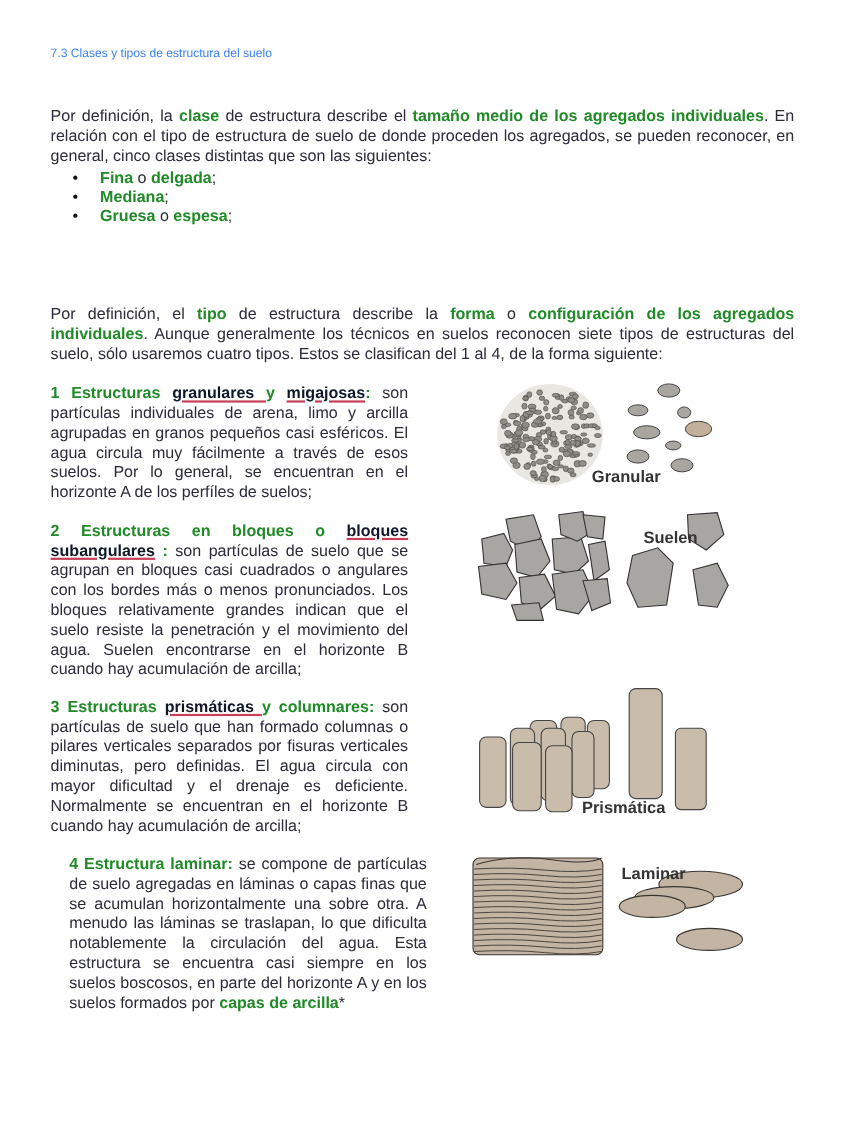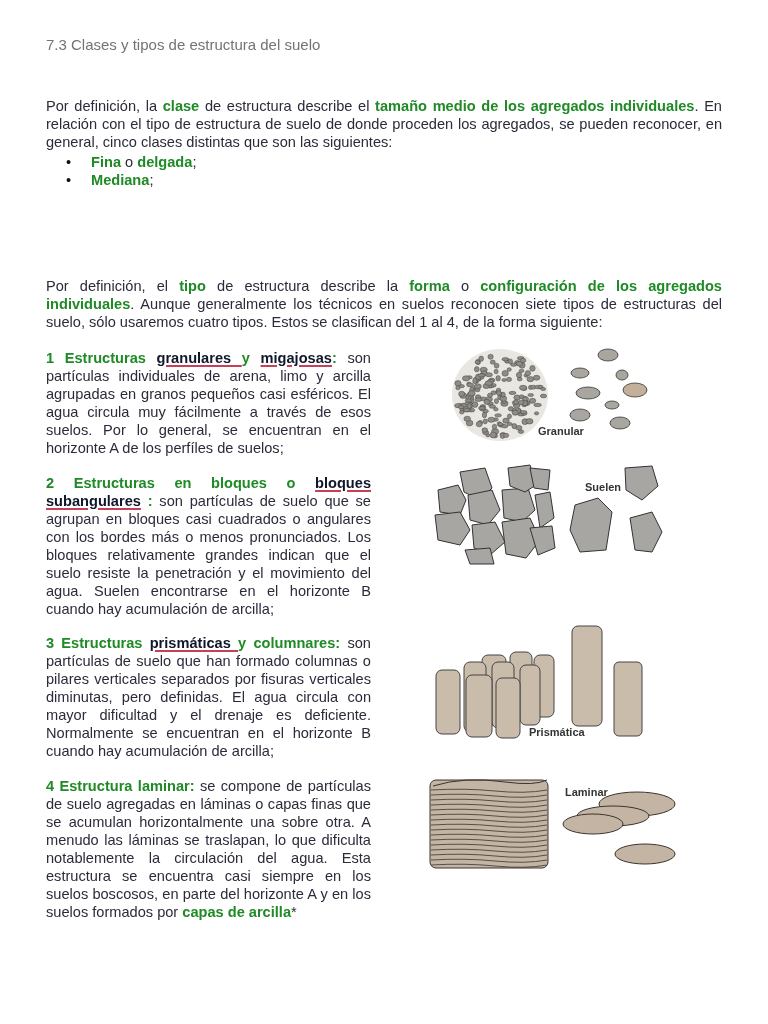--- a/index.html
+++ b/index.html
@@ -2,45 +2,46 @@
 <html><head>
 <meta charset="utf-8">
 <style>
   html, body { margin: 0; padding: 0; background: #ffffff; }
   body {
     width: 768px; height: 1024px; position: relative; overflow: hidden;
     font-family: "Liberation Sans", sans-serif; color: #2b2b3a; font-size: 14.6px;
   }
   .g { color: #1f8a26; font-weight: bold; }
   .r { color: #0f172a; font-weight: bold; text-decoration: underline; text-decoration-color: #c7405a; text-decoration-thickness: 2px; text-underline-offset: 2px; }
-  .heading { position: absolute; left: 46px; top: 26px; font-size: 15px; color: #737373; font-weight: normal; }
+  .heading { position: absolute; left: 46px; top: 36px; font-size: 11px; color: #3b82f6; font-weight: normal; }
   .para { position: absolute; left: 46px; width: 676px; line-height: 18px; text-align: justify; }
   #p1 { top: 82px; }
   #p2 { top: 262px; }
   .list { position: absolute; left: 66px; top: 154px; margin: 0; padding: 0; list-style: none; line-height: 17.6px; }
   .list li { position: relative; padding-left: 25px; }
   .list li::before { content: "•"; position: absolute; left: 0; color: #111; }
   .sec { position: absolute; left: 46px; width: 325px; line-height: 18px; text-align: justify; }
   #s1 { top: 334px; }
   #s2 { top: 459px; }
   #s3 { top: 619px; }
-  #s4 { top: 762px; }
+  #s4 { top: 762px; margin-left: 17px; }
   .fig { position: absolute; }
-  .fig-label { position: absolute; font-size: 11px; font-weight: bold; color: #333; font-family: "Liberation Sans", sans-serif; }
+  .fig-label { position: absolute; font-size: 15px; font-weight: bold; color: #333; font-family: "Liberation Sans", sans-serif; }
 </style>
 </head>
 <body>
 
 <h1 class="heading">7.3 Clases y tipos de estructura del suelo</h1>
 
 <p class="para" id="p1"><span>Por definición, la </span><span class="g">clase</span><span> de estructura describe el </span><span class="g">tamaño medio de los agregados individuales</span><span>. En relación con el tipo de estructura de suelo de donde proceden los agregados, se pueden reconocer, en general, cinco clases distintas que son las siguientes:</span></p>
 
 <ul class="list">
   <li><span class="g">Fina</span><span> o </span><span class="g">delgada</span><span>;</span></li>
   <li><span class="g">Mediana</span><span>;</span></li>
+  <li><span class="g">Gruesa</span><span> o </span><span class="g">espesa</span><span>;</span></li>
 </ul>
 
 <p class="para" id="p2"><span>Por definición, el </span><span class="g">tipo</span><span> de estructura describe la </span><span class="g">forma</span><span> o </span><span class="g">configuración de los agregados individuales</span><span>. Aunque generalmente los técnicos en suelos reconocen siete tipos de estructuras del suelo, sólo usaremos cuatro tipos. Estos se clasifican del 1 al 4, de la forma siguiente:</span></p>
 
 <p class="sec" id="s1"><span class="g">1 Estructuras </span><span class="r">granulares </span><span class="g">y </span><span class="r">migajosas</span><span class="g">:</span><span> son partículas individuales de arena, limo y arcilla agrupadas en granos pequeños casi esféricos. El agua circula muy fácilmente a través de esos suelos. Por lo general, se encuentran en el horizonte A de los perfíles de suelos;</span></p>
 <p class="sec" id="s2"><span class="g">2 Estructuras en bloques o </span><span class="r">bloques subangulares</span><span class="g"> :</span><span> son partículas de suelo que se agrupan en bloques casi cuadrados o angulares con los bordes más o menos pronunciados. Los bloques relativamente grandes indican que el suelo resiste la penetración y el movimiento del agua. Suelen encontrarse en el horizonte B cuando hay acumulación de arcilla;</span></p>
 <p class="sec" id="s3"><span class="g">3 Estructuras </span><span class="r">prismáticas </span><span class="g">y columnares:</span><span> son partículas de suelo que han formado columnas o pilares verticales separados por fisuras verticales diminutas, pero definidas. El agua circula con mayor dificultad y el drenaje es deficiente. Normalmente se encuentran en el horizonte B cuando hay acumulación de arcilla;</span></p>
 <p class="sec" id="s4"><span class="g">4 Estructura laminar:</span><span> se compone de partículas de suelo agregadas en láminas o capas finas que se acumulan horizontalmente una sobre otra. A menudo las láminas se traslapan, lo que dificulta notablemente la circulación del agua. Esta estructura se encuentra casi siempre en los suelos boscosos, en parte del horizonte A y en los suelos formados por </span><span class="g">capas de arcilla</span><span>*</span></p>
 
 <div class="fig" style="left:450px; top:345px; width:220px; height:100px;">

